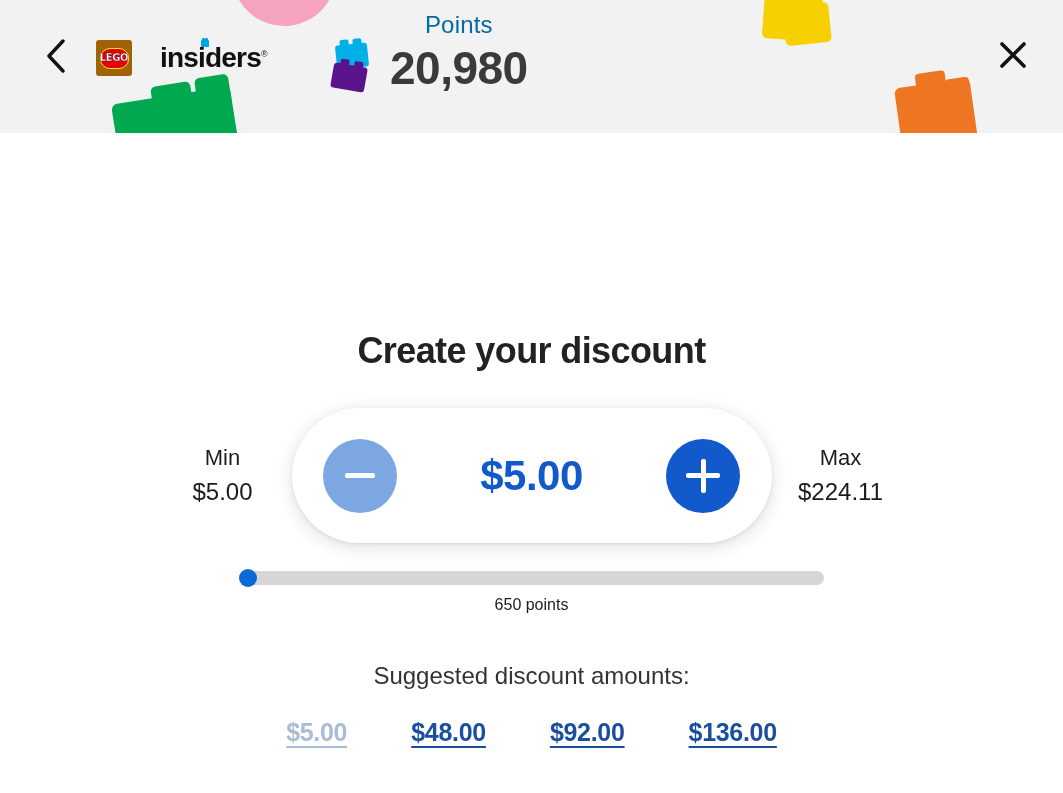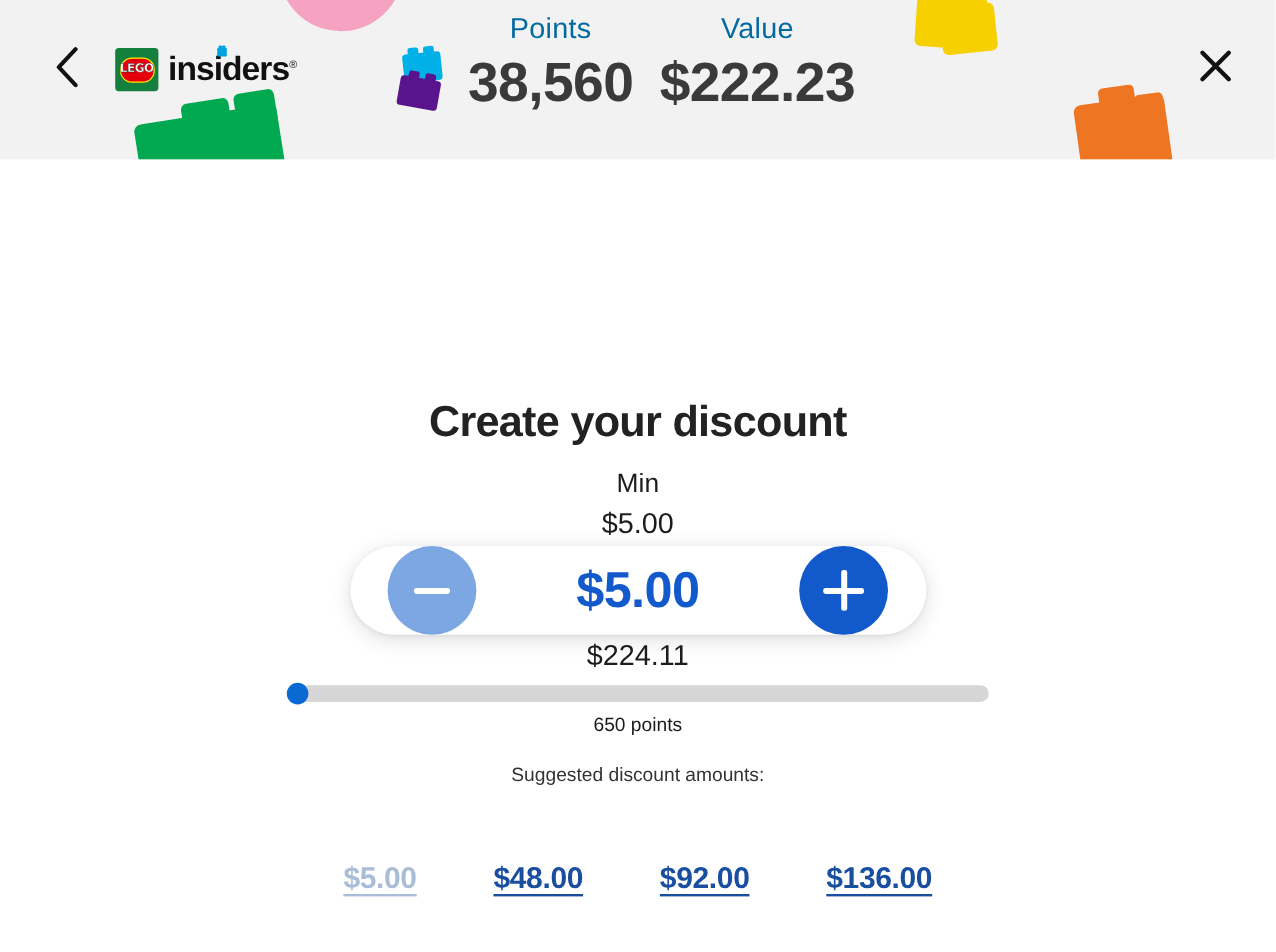--- a/index.html
+++ b/index.html
@@ -107,21 +107,21 @@
 
   
   .logo-wrap {
     position: absolute;
     left: 96px; top: 40px;
     display: flex; align-items: center; gap: 8px;
     cursor: pointer;
   }
   .lego-badge {
     width: 36px; height: 36px;
-    background: #15803d;
+    background: #a16207;
     border-radius: 3px;
     display: flex; align-items: center; justify-content: center;
   }
   .lego-badge-inner {
     width: 29px; height: 21px;
     border: 1.6px solid #ffed00;
     border-radius: 10px;
     background: #e3000b;
     display: flex; align-items: center; justify-content: center;
   }
@@ -134,20 +134,21 @@
     line-height: 1;
     -webkit-text-stroke: 0.3px #1a1a1a;
   }
   .insiders-text {
     position: relative;
     font-size: 28px;
     font-weight: 700;
     color: #111111;
     letter-spacing: -0.8px;
     line-height: 1;
+    margin-left: 20px;
   }
   .insiders-dot {
     position: absolute;
     left: 41px; top: -4px;
     width: 8px; height: 7px;
     background: #00a3e0;
     border-radius: 1px;
   }
   .insiders-dot::before, .insiders-dot::after {
     content: "";
@@ -256,21 +257,20 @@
 
   
   .stepper-row {
     position: absolute;
     top: 275px; left: 0;
     width: 1063px;
     height: 135px;
     display: flex;
     align-items: center;
     justify-content: center;
-    flex-direction: column;
   }
   .minmax {
     width: 118px;
     text-align: center;
     color: #1c1c1c;
   }
   .minmax .mm-label { font-size: 22px; line-height: 1.5; font-weight: 400; }
   .minmax .mm-value { font-size: 24px; line-height: 1.5; font-weight: 400; }
 
   .stepper-card {
@@ -348,23 +348,23 @@
     position: absolute;
     top: 463px; left: 0; right: 0;
     text-align: center;
     font-size: 16px;
     color: #1c1c1c;
   }
 
   
   .suggest-title {
     position: absolute;
-    top: 505px; left: 0; right: 0;
+    top: 529px; left: 0; right: 0;
     text-align: center;
-    font-size: 16px;
+    font-size: 24px;
     color: #333333;
     font-weight: 400;
   }
   .suggest-row {
     position: absolute;
     top: 585px; left: 0;
     width: 1063px;
     display: flex;
     align-items: baseline;
     justify-content: center;
@@ -435,25 +435,21 @@
           <span class="studs">
             <i></i>
             <i></i>
           </span>
         </span>
     </div>
 
     <div class="stats">
       <div class="stat">
         <span class="stat-label">Points</span>
-        <span class="stat-value">38,560</span>
-      </div>
-      <div class="stat">
-        <span class="stat-label">Value</span>
-        <span class="stat-value">$222.23</span>
+        <span class="stat-value">20,980</span>
       </div>
     </div>
 
     <div class="close-btn">
       <span>
         <svg width="32" height="32" viewBox="0 0 32 32" fill="none">
           <path d="M5 5 L27 27 M27 5 L5 27" stroke="#111111" stroke-width="3.6" stroke-linecap="round"></path>
         </svg>
       </span>
     </div>
@@ -474,20 +470,21 @@
         <button class="step-btn minus">
           <span class="step-glyph-h"></span>
         </button>
         <span class="stepper-amount">$5.00</span>
         <button class="step-btn plus">
           <span class="plus-glyph"></span>
         </button>
       </div>
 
       <div class="minmax">
+        <div class="mm-label">Max</div>
         <div class="mm-value">$224.11</div>
       </div>
     </div>
 
     <div class="slider-wrap">
       <div class="slider-track">
         <div class="slider-thumb"></div>
       </div>
     </div>
 

